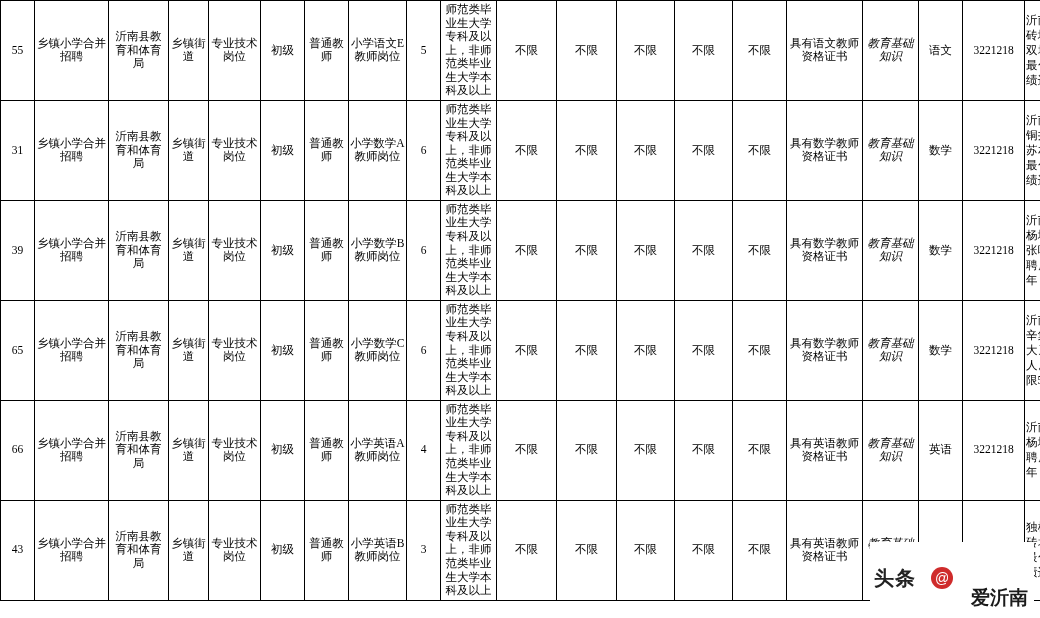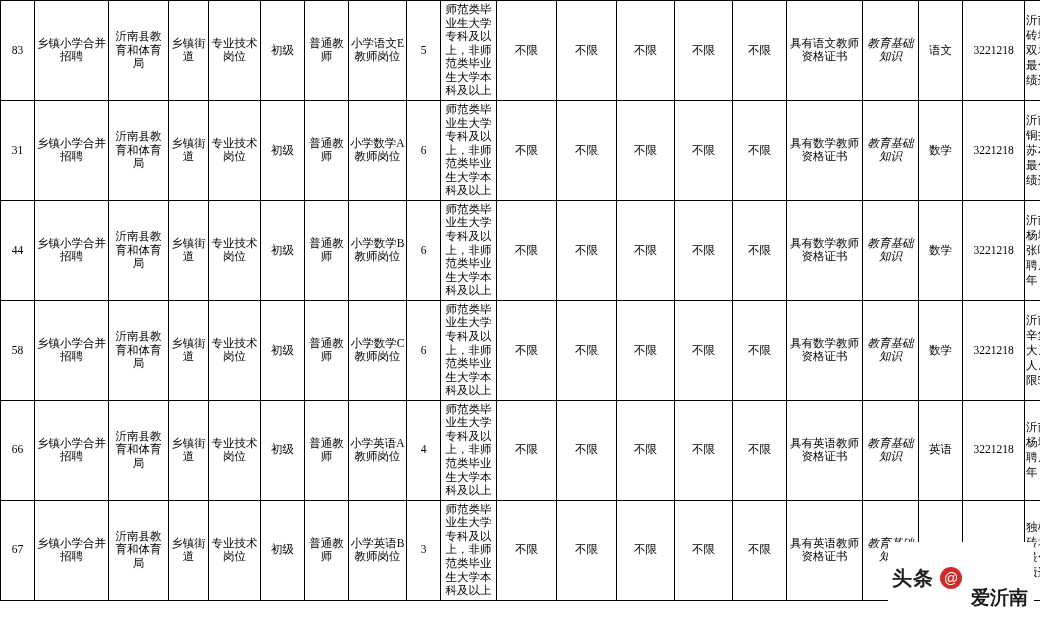--- a/index.html
+++ b/index.html
@@ -63,21 +63,21 @@
     line-height: 1.3;
   }
 
   
   .watermark {
     position: absolute;
     right: 6px;
     bottom: 4px;
     display: flex;
     align-items: center;
-    gap: 6px;
+    gap: 15px;
     background: #ffffff;
     padding: 3px 6px 3px 4px;
   }
   .wm-logo {
     display: flex;
     align-items: center;
     font-family: "Liberation Sans", sans-serif;
     font-size: 20px;
     font-weight: bold;
     color: #222222;
@@ -128,21 +128,21 @@
         <col style="width:54px">
         <col style="width:76px">
       <col style="width:56px">
         <col style="width:44px">
         <col style="width:62px">
         <col style="width:156px">
     </colgroup>
     <tbody>
 
       <tr>
-        <td class="c-idx">83</td>
+        <td class="c-idx">55</td>
         <td class="c-unit">乡镇小学合并招聘</td>
         <td class="c-dept">沂南县教育和体育局</td>
         <td class="c-street">乡镇街道</td>
         <td class="c-posttype">专业技术岗位</td>
         <td class="c-level">初级</td>
         <td class="c-category">普通教师</td>
         <td class="c-postname">小学语文E教师岗位</td>
         <td class="c-count">5</td>
         <td class="c-edu">师范类毕业生大学专科及以上，非师范类毕业生大学本科及以上</td>
         <td class="c-major">不限</td>
@@ -178,21 +178,21 @@
         <td class="c-cert">具有数学教师资格证书</td>
         <td class="c-exam">教育基础知识</td>
         <td class="c-subject">数学</td>
         <td class="c-phone">3221218</td>
         <td class="c-remark">
             <span class="remark-inner">沂南五小1人、湖头小学1人、铜井小学1人、蒲汪小学1人、苏村小学1人。聘用在本单位最低服务年限5年，根据总成绩选岗。</span>
           </td>
       </tr>
 
       <tr>
-        <td class="c-idx">44</td>
+        <td class="c-idx">39</td>
         <td class="c-unit">乡镇小学合并招聘</td>
         <td class="c-dept">沂南县教育和体育局</td>
         <td class="c-street">乡镇街道</td>
         <td class="c-posttype">专业技术岗位</td>
         <td class="c-level">初级</td>
         <td class="c-category">普通教师</td>
         <td class="c-postname">小学数学B教师岗位</td>
         <td class="c-count">6</td>
         <td class="c-edu">师范类毕业生大学专科及以上，非师范类毕业生大学本科及以上</td>
         <td class="c-major">不限</td>
@@ -203,21 +203,21 @@
         <td class="c-cert">具有数学教师资格证书</td>
         <td class="c-exam">教育基础知识</td>
         <td class="c-subject">数学</td>
         <td class="c-phone">3221218</td>
         <td class="c-remark">
             <span class="remark-inner">沂南五小1人、青驼小学1人、杨坡小学1人、大庄小学1人、张哨小学1人、青驼小学1人。聘用在本单位最低服务年限5年，根据总成绩选岗。</span>
           </td>
       </tr>
 
       <tr>
-        <td class="c-idx">58</td>
+        <td class="c-idx">65</td>
         <td class="c-unit">乡镇小学合并招聘</td>
         <td class="c-dept">沂南县教育和体育局</td>
         <td class="c-street">乡镇街道</td>
         <td class="c-posttype">专业技术岗位</td>
         <td class="c-level">初级</td>
         <td class="c-category">普通教师</td>
         <td class="c-postname">小学数学C教师岗位</td>
         <td class="c-count">6</td>
         <td class="c-edu">师范类毕业生大学专科及以上，非师范类毕业生大学本科及以上</td>
         <td class="c-major">不限</td>
@@ -253,21 +253,21 @@
         <td class="c-cert">具有英语教师资格证书</td>
         <td class="c-exam">教育基础知识</td>
         <td class="c-subject">英语</td>
         <td class="c-phone">3221218</td>
         <td class="c-remark">
             <span class="remark-inner">沂南六小1人、高湖小学1人、杨坡小学1人、河阳小学1人。聘用在本单位最低服务年限5年，根据总成绩选岗。</span>
           </td>
       </tr>
 
       <tr>
-        <td class="c-idx">67</td>
+        <td class="c-idx">43</td>
         <td class="c-unit">乡镇小学合并招聘</td>
         <td class="c-dept">沂南县教育和体育局</td>
         <td class="c-street">乡镇街道</td>
         <td class="c-posttype">专业技术岗位</td>
         <td class="c-level">初级</td>
         <td class="c-category">普通教师</td>
         <td class="c-postname">小学英语B教师岗位</td>
         <td class="c-count">3</td>
         <td class="c-edu">师范类毕业生大学专科及以上，非师范类毕业生大学本科及以上</td>
         <td class="c-major">不限</td>

